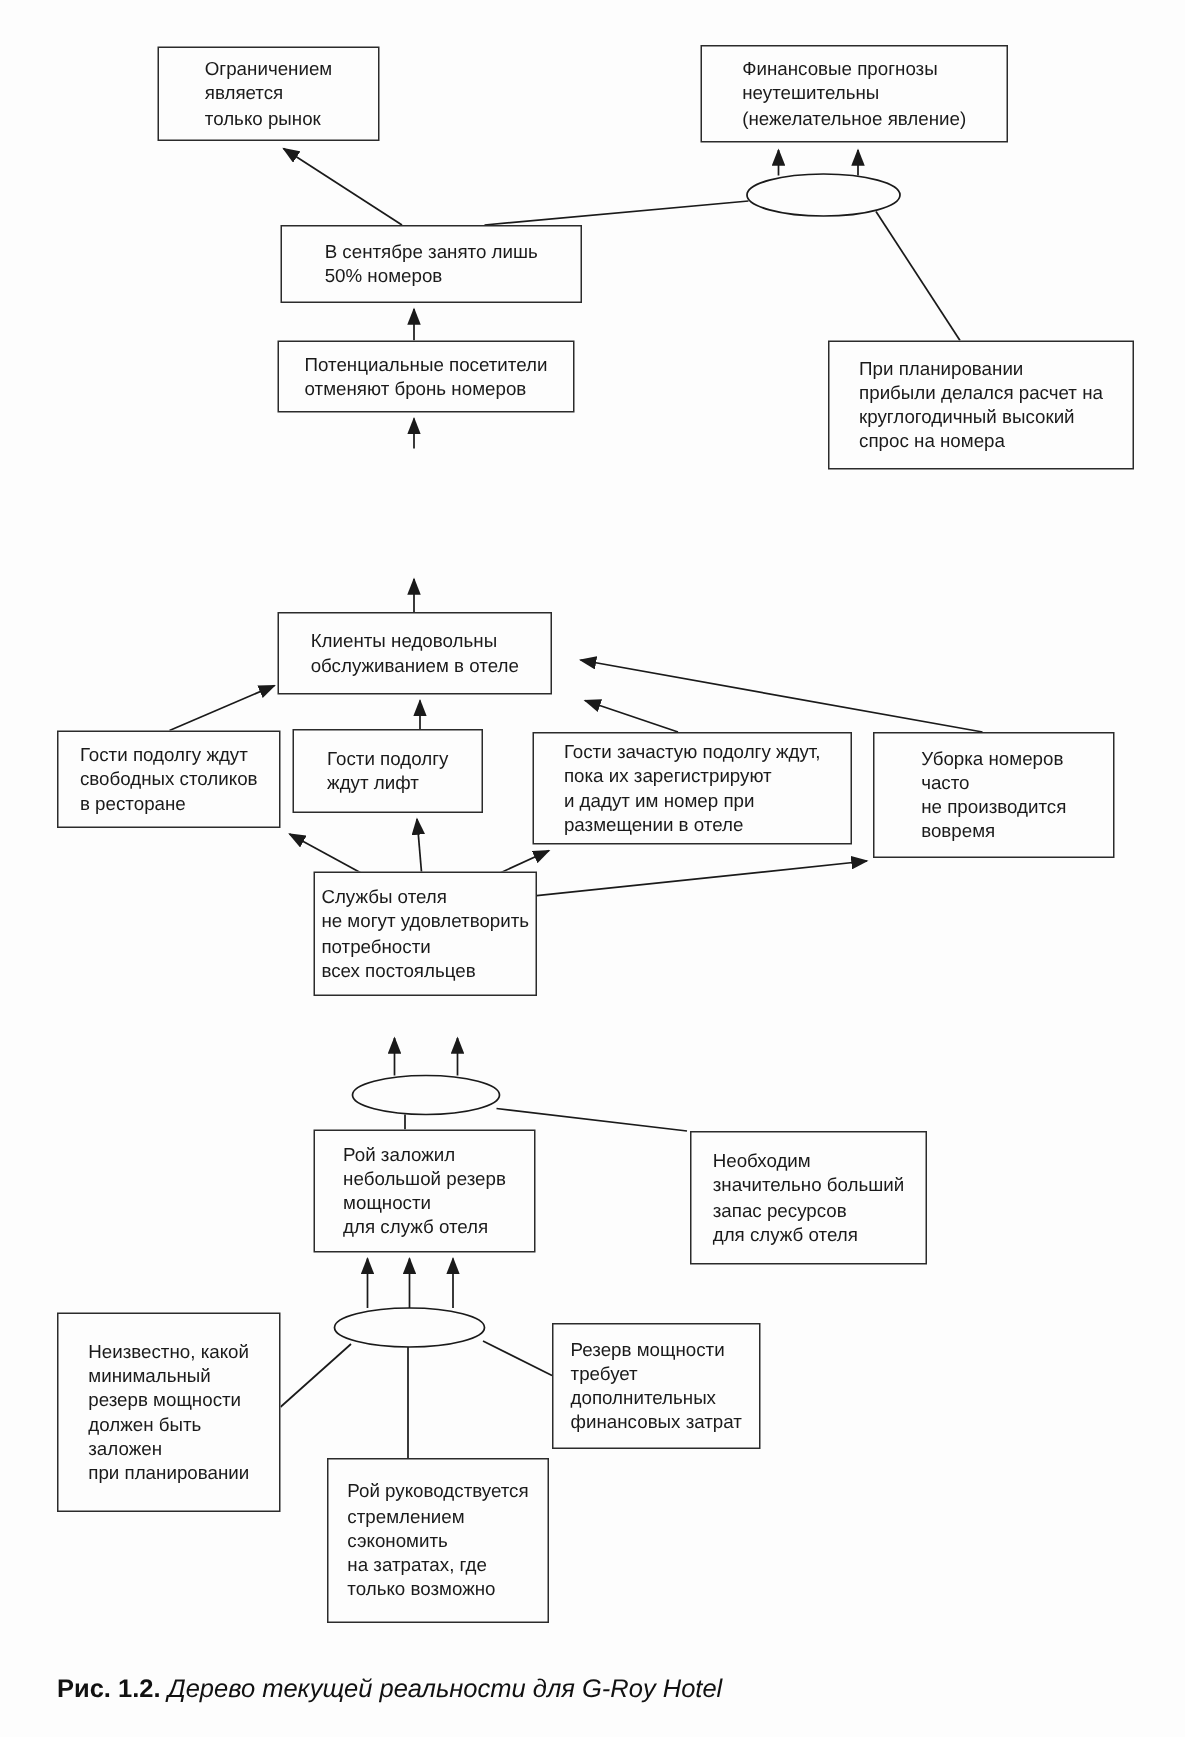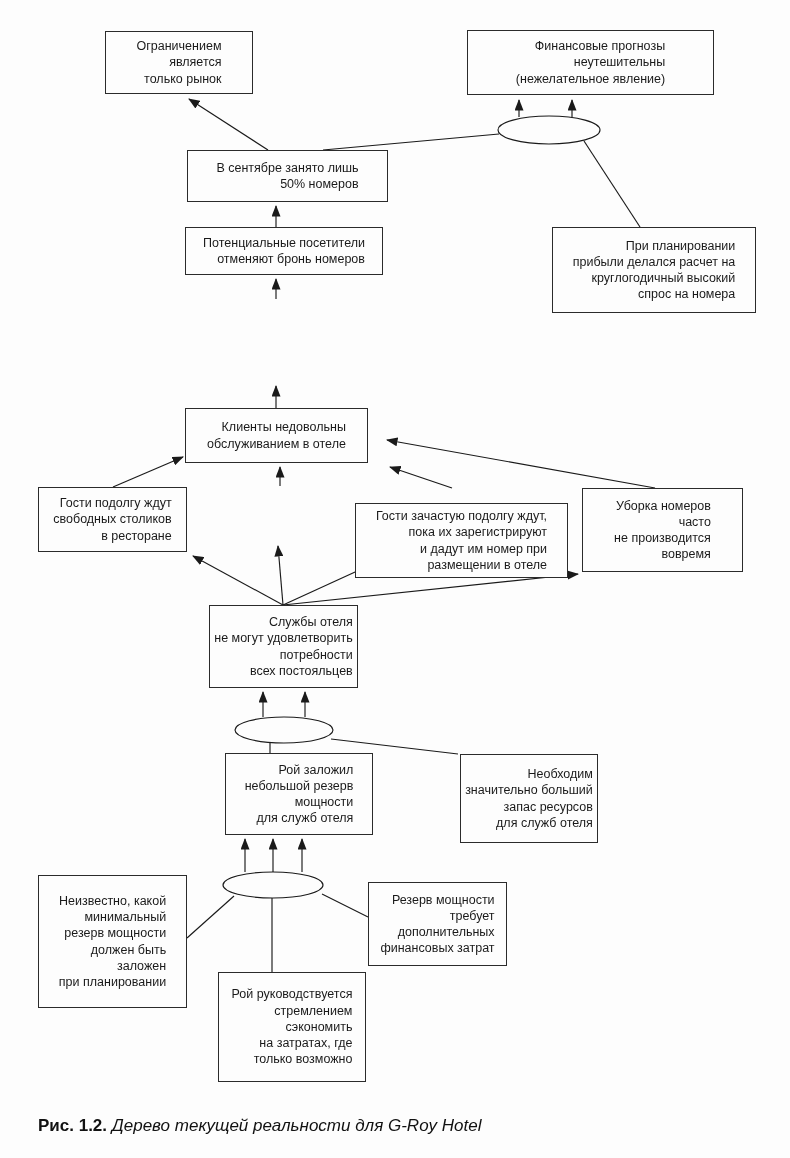--- a/index.html
+++ b/index.html
@@ -3,21 +3,21 @@
 <meta charset="utf-8">
 <style>
   html,body{margin:0;padding:0;background:#ffffff;}
   .page{
     position:relative;width:790px;height:1158px;background:#fdfdfd;
     font-family:"Liberation Sans",sans-serif;color:#1a1a1a;overflow:hidden;
   }
   .edges{position:absolute;left:0;top:0;width:790px;height:1158px;}
   .node{
     position:absolute;box-sizing:border-box;border:1.3px solid #2b2b2b;background:#fdfdfd;
-    display:flex;align-items:center;justify-content:center;text-align:right;
+    display:flex;align-items:center;justify-content:center;text-align:left;
     font-size:12.5px;line-height:1.3;white-space:pre-line;padding:2px 4px;
   }
   .caption{
     position:absolute;left:38px;top:1116px;width:720px;font-size:17px;color:#111;
   }
   .caption b{font-weight:bold;}
   .caption i{font-style:italic;}
   .caption i::before{content:" ";}
 </style>
 </head>
@@ -71,21 +71,21 @@
       <path d="M187,938 L234,896"></path>
       <path d="M272,972 L272,898"></path>
       <path d="M368,917 L322,894"></path>
     </g>
   </svg>
 
   <div class="node" style="left:105px;top:31px;width:148px;height:63px;">Ограничением
 является
 только рынок</div>
 
-  <div class="node" style="left:467px;top:30px;width:247px;height:65px;">Финансовые прогнозы
+  <div class="node" style="left:467px;top:30px;width:205px;height:65px;">Финансовые прогнозы
 неутешительны
 (нежелательное явление)</div>
 
   <div class="node" style="left:187px;top:150px;width:201px;height:52px;">В сентябре занято лишь
 50% номеров</div>
 
   <div class="node" style="left:552px;top:227px;width:204px;height:86px;">При планировании
 прибыли делался расчет на
 круглогодичный высокий
 спрос на номера</div>
@@ -94,42 +94,44 @@
 отменяют бронь номеров</div>
 
 
   <div class="node" style="left:185px;top:408px;width:183px;height:55px;">Клиенты недовольны
 обслуживанием в отеле</div>
 
   <div class="node" style="left:38px;top:487px;width:149px;height:65px;">Гости подолгу ждут
 свободных столиков
 в ресторане</div>
 
+  <div class="node" style="left:195px;top:486px;width:127px;height:56px;">Гости подолгу
+ждут лифт</div>
 
-  <div class="node" style="left:355px;top:488px;width:213px;height:75px;margin-top:15px;">Гости зачастую подолгу ждут,
+  <div class="node" style="left:355px;top:488px;width:213px;height:75px;">Гости зачастую подолгу ждут,
 пока их зарегистрируют
 и дадут им номер при
 размещении в отеле</div>
 
   <div class="node" style="left:582px;top:488px;width:161px;height:84px;">Уборка номеров
 часто
 не производится
 вовремя</div>
 
-  <div class="node" style="left:209px;top:605px;width:149px;height:83px;">Службы отеля
+  <div class="node" style="left:209px;top:581px;width:149px;height:83px;">Службы отеля
 не могут удовлетворить
 потребности
 всех постояльцев</div>
 
-  <div class="node" style="left:209px;top:753px;width:148px;height:82px;margin-left:16px;">Рой заложил
+  <div class="node" style="left:209px;top:753px;width:148px;height:82px;">Рой заложил
 небольшой резерв
 мощности
 для служб отеля</div>
 
-  <div class="node" style="left:460px;top:754px;width:138px;height:89px;">Необходим
+  <div class="node" style="left:460px;top:754px;width:158px;height:89px;">Необходим
 значительно больший
 запас ресурсов
 для служб отеля</div>
 
   <div class="node" style="left:38px;top:875px;width:149px;height:133px;">Неизвестно, какой
 минимальный
 резерв мощности
 должен быть
 заложен
 при планировании</div>

